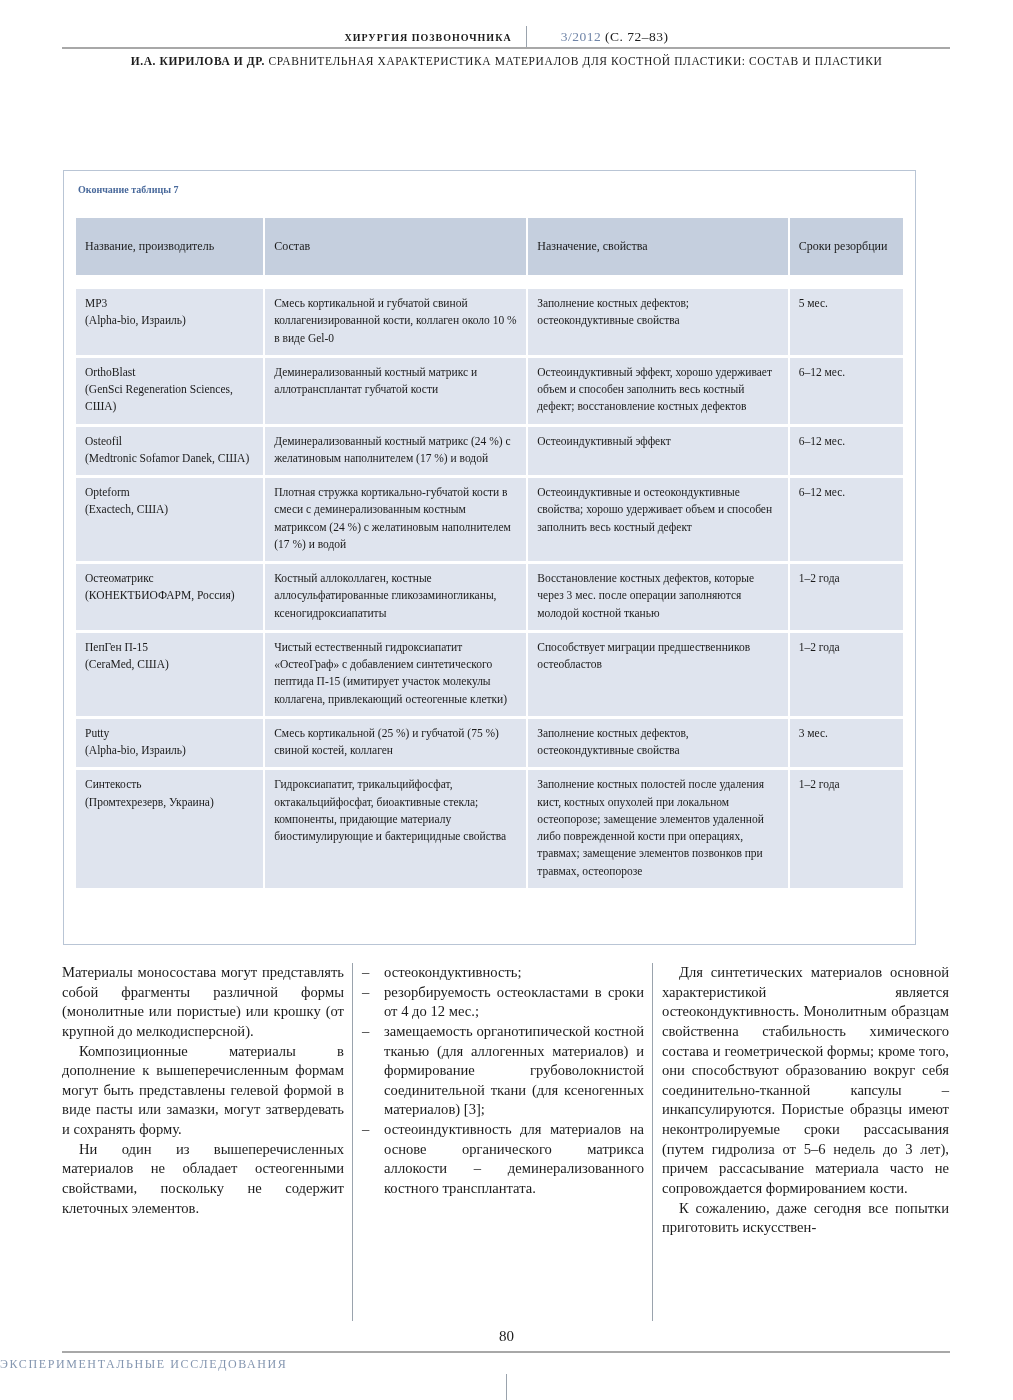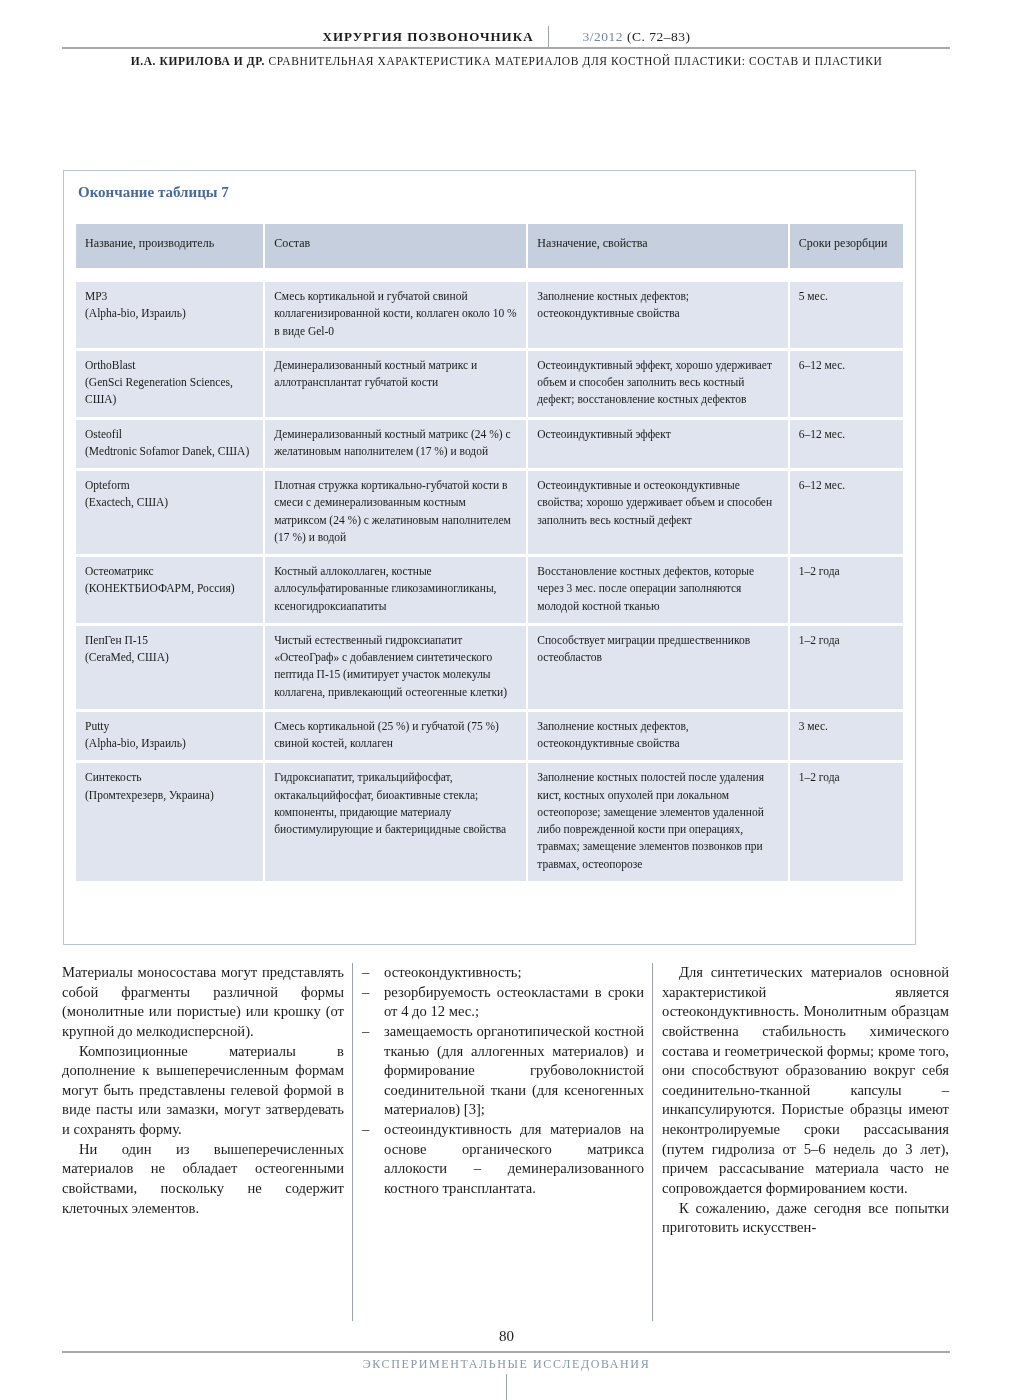--- a/index.html
+++ b/index.html
@@ -2,55 +2,55 @@
 <html><head>
 <meta charset="utf-8">
 <style>
   * { margin:0; padding:0; box-sizing:border-box; }
   html,body { background:#ffffff; }
   body { width:1013px; height:1400px; font-family:"Liberation Serif","DejaVu Serif",serif; color:#1b1b1b; position:relative; }
   .page { position:absolute; top:0; left:0; width:1013px; height:1400px; overflow:hidden; background:#fff; }
 
   
   .head-line1 { position:absolute; top:26px; left:0; width:100%; display:flex; justify-content:center; align-items:center; gap:14px; }
-  .journal-name { font-size:13px; font-weight:600; letter-spacing:1px; }
+  .journal-name { font-size:10px; font-weight:600; letter-spacing:1px; }
   .head-vrule { width:1px; height:22px; background:#9aa3ad; }
   .issue-group { font-size:13.5px; letter-spacing:0.5px; }
   .issue-no { color:#7085a8;margin-left:20px; }
   .head-rule { position:absolute; top:47px; left:62px; width:888px; height:2px; background:#a8a8a8; }
   .head-line2 { position:absolute; top:55px; left:0; width:100%; text-align:center; font-size:11.5px; letter-spacing:0.6px; }
   .head-authors { font-weight:700; }
 
   
   .table-box { position:absolute; top:170px; left:63px; width:853px; height:775px; border:1px solid #b9c5d5; background:#fff; padding:11px 10px; overflow:hidden; }
-  .tbl-cont-label { color:#49699b; font-size:15px; font-weight:700; margin:2px 0 0 4px; }
+  .tbl-cont-label { color:#49699b; font-size:10px; font-weight:700; margin:2px 0 0 4px; }
   .tbl-caption { font-size:13px; margin:9px 0 0 4px; }
   table.mat { width:100%; margin-top:20px; border-collapse:separate; border-spacing:2px 3px; table-layout:fixed; }
   table.mat col.c1 { width:22.8%; } table.mat col.c2 { width:31.8%; }
   table.mat col.c3 { width:31.6%; } table.mat col.c4 { width:13.8%; }
-  table.mat th { background:#c5cfde; font-weight:400; text-align:left; vertical-align:top; padding:12px 9px; font-size:12px; height:44px; }
+  table.mat th { background:#c5cfde; font-weight:400; text-align:left; vertical-align:top; padding:21px 9px; font-size:12px; height:44px; }
   table.mat td { background:#dfe4ee; vertical-align:top; padding:6px 9px 8px 9px; font-size:11.5px; line-height:1.5; }
   tr.spacer td { background:transparent; padding:0; height:8px; }
   .cell-name { line-height:1.6; }
 
   
   .bodytext { position:absolute; top:963px; left:62px; width:889px; height:358px; display:flex; overflow:hidden; }
   .bcol { width:282px; font-size:14.6px; line-height:1.345; text-align:justify; }
   .bcol + .bcol { border-left:1px solid #9aa3ad; margin-left:8px; padding-left:9px; }
   .bcol.c2 { width:292px; }
   .bcol.c3 { width:297px; }
   .bcol p.ind { text-indent:17px; }
   .dash-item { display:flex; }
   .dash-item .dash { width:22px; flex:0 0 22px; }
   .dash-item .txt { flex:1; text-align:justify; }
 
   
   .page-number { position:absolute; top:1328px; left:0; width:100%; text-align:center; font-size:15px; }
   .foot-rule { position:absolute; top:1351px; left:62px; width:888px; height:2px; background:#a8a8a8; }
-  .section-label { position:absolute; top:1357px; left:0; width:100%; text-align:center; font-size:12px; letter-spacing:1.6px; color:#8496b0; }
+  .section-label { position:absolute; top:1357px; left:0; width:100%; text-align:left; font-size:12px; letter-spacing:1.6px; color:#8496b0; }
   .foot-tick { position:absolute; top:1374px; left:506px; width:1px; height:26px; background:#9aa3ad; }
 </style>
 </head>
 <body>
 
 <div class="page">
 
   <div class="head-line1">
     <span class="journal-name">ХИРУРГИЯ ПОЗВОНОЧНИКА</span>
     <span class="head-vrule"></span>

